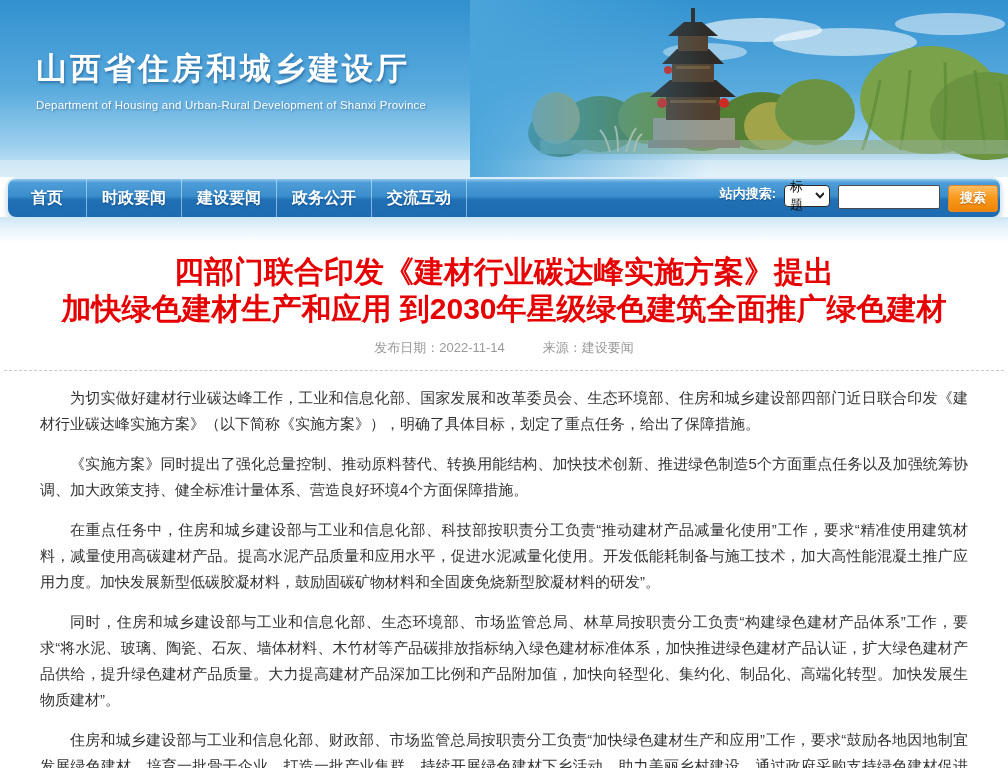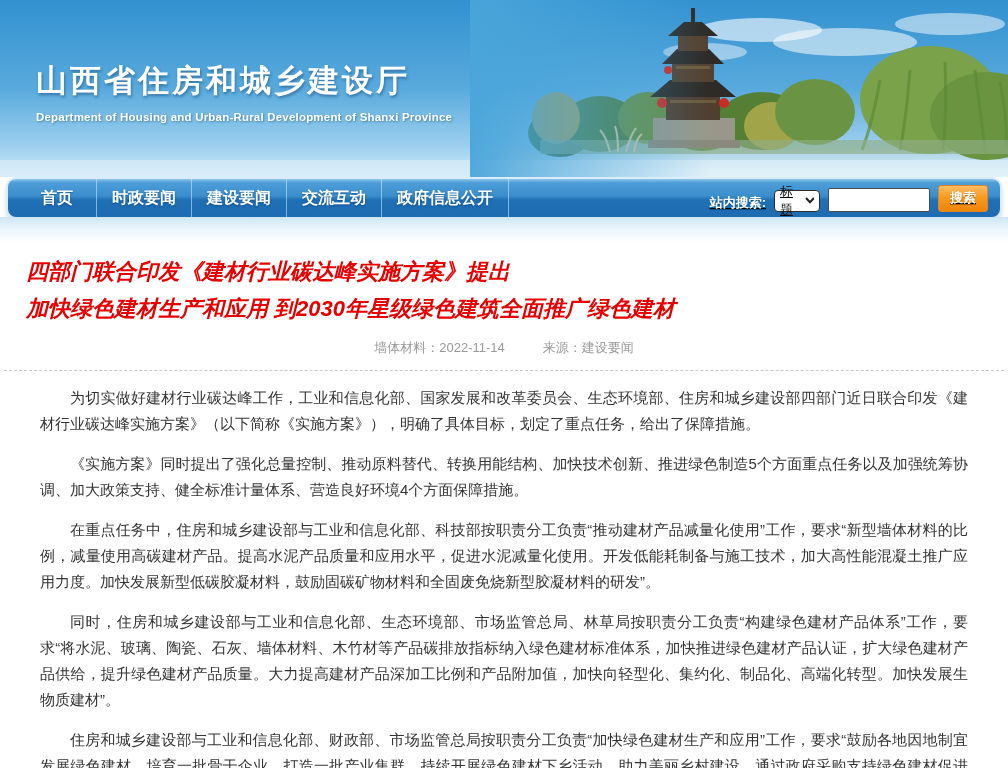--- a/index.html
+++ b/index.html
@@ -4,46 +4,46 @@
 <style>
   html,body { margin:0; padding:0; }
   body {
     width:1008px; height:768px; overflow:hidden; background:#fff;
     font-family:"Liberation Sans","DejaVu Sans",sans-serif;
   }
 
   
   .header { position:relative; width:1008px; height:177px; overflow:hidden; }
   .header svg { position:absolute; left:0; top:0; }
-  .header-titles { position:absolute; left:36px; top:60px; color:#fff; }
+  .header-titles { position:absolute; left:36px; top:48px; color:#fff; }
   .header-title-cn {
     font-size:31px; font-weight:bold; letter-spacing:3px;
     text-shadow:1px 2px 3px rgba(25,80,130,.6);
   }
   .header-title-en {
-    font-size:11.5px; font-weight:bold; margin-top:9px; letter-spacing:.2px;
+    font-size:11.5px; font-weight:normal; margin-top:9px; letter-spacing:.2px;
     text-shadow:1px 1px 2px rgba(25,80,130,.55);
   }
 
   
   .navbar {
     margin:2px 8px 0; height:38px; border-radius:8px;
     background:linear-gradient(180deg,#8ec6ec 0%,#4d9dd8 10%,#3a8ecb 45%,#2070b5 55%,#1d6bb0 100%);
     box-shadow:0 0 0 2px #d9ecf8, 0 4px 6px rgba(110,130,150,.5);
     display:flex; align-items:center;
   }
-  .nav-items { display:flex; height:100%; align-items:stretch; padding-left:10px; }
+  .nav-items { display:flex; height:100%; align-items:stretch; }
   .nav-item {
     display:flex; align-items:center; padding:0 15px;
     color:#fff; font-weight:bold; font-size:16px; cursor:pointer;
     text-shadow:0 1px 2px rgba(0,60,120,.65);
     border-right:1px solid rgba(215,238,252,.55);
   }
   .nav-item:first-child { padding:0 23px; }
-  .nav-search { margin-left:auto; display:flex; align-items:flex-end; gap:8px; padding-right:12px;text-decoration:underline; }
+  .nav-search { margin-left:auto; display:flex; align-items:flex-start; gap:8px; padding-right:2px; }
   .search-label { color:#fff; font-weight:bold; font-size:13px; text-shadow:0 1px 1px rgba(0,60,120,.6); }
   .search-select {
     width:46px; height:22px; background:#fff; border:1px solid #2b2b2b; border-radius:4px;
     display:flex; align-items:center; justify-content:space-between;
     padding:0 5px; font-size:13px; color:#111; cursor:pointer; box-sizing:border-box;
   }
   .search-input {
     width:102px; height:24px; border:1px solid #4a4a4a; background:#fff;
     font-size:13px; padding:0 5px; box-sizing:border-box; border-radius:2px;
   }
@@ -53,21 +53,21 @@
     color:#fff; font-weight:bold; font-size:13px; cursor:pointer;
     display:flex; align-items:center; justify-content:center;
     text-shadow:0 1px 1px rgba(150,75,0,.7);
   }
 
   .nav-fade { height:26px; background:linear-gradient(180deg,#cde6f5 0%,#e9f4fb 45%,#ffffff 100%); }
 
   
   .main { padding:0 26px; }
   .article-title {
-    color:#e60000; font-weight:bold; font-size:22px; text-align:left; line-height:30px;font-style:italic;
+    color:#e60000; font-weight:bold; font-size:30px; text-align:center; line-height:30px;
   }
   .t1 { margin-top:14px; }
   .t2 { margin-top:7px; }
   .meta { text-align:center; color:#999; font-size:13px; margin-top:15px; }
   .meta .gap { display:inline-block; width:38px; }
   .divider { border:none; border-top:1px dashed #c9c9c9; margin:13px -22px 0; }
   .body-text { margin-top:9px; }
   .body-text p {
     margin:14px; text-indent:2em; font-size:15px; line-height:26px;
     color:#333; text-align:justify;
@@ -141,22 +141,22 @@
     <div class="header-title-cn">山西省住房和城乡建设厅</div>
     <div class="header-title-en">Department of Housing and Urban-Rural Development of Shanxi Province</div>
   </div>
 </div>
 
 <div class="navbar">
   <div class="nav-items">
     <div class="nav-item">首页</div>
     <div class="nav-item">时政要闻</div>
     <div class="nav-item">建设要闻</div>
+    <div class="nav-item">政务公开</div>
     <div class="nav-item">交流互动</div>
-    <div class="nav-item">政府信息公开</div>
   </div>
   <div class="nav-search">
     <span class="search-label">站内搜索:</span>
     <div class="search-select">
       <span>标题</span>
       <svg width="10" height="7">
         <path d="M1 1 L5 5.2 L9 1" stroke="#222" stroke-width="2" fill="none"></path>
       </svg>
     </div>
     <input class="search-input" type="text" value="" style="">
@@ -164,25 +164,25 @@
   </div>
 </div>
 
 <div class="nav-fade"></div>
 
 <div class="main">
   <div class="article-title t1">四部门联合印发《建材行业碳达峰实施方案》提出</div>
   <div class="article-title t2">加快绿色建材生产和应用 到2030年星级绿色建筑全面推广绿色建材</div>
 
   <div class="meta">
-    <span>墙体材料：</span><span>2022-11-14</span><span class="gap"></span><span>来源：</span><span>建设要闻</span>
+    <span>发布日期：</span><span>2022-11-14</span><span class="gap"></span><span>来源：</span><span>建设要闻</span>
   </div>
 
   <hr class="divider">
 
   <div class="body-text">
     <p>为切实做好建材行业碳达峰工作，工业和信息化部、国家发展和改革委员会、生态环境部、住房和城乡建设部四部门近日联合印发《建材行业碳达峰实施方案》（以下简称《实施方案》），明确了具体目标，划定了重点任务，给出了保障措施。</p>
     <p>《实施方案》同时提出了强化总量控制、推动原料替代、转换用能结构、加快技术创新、推进绿色制造5个方面重点任务以及加强统筹协调、加大政策支持、健全标准计量体系、营造良好环境4个方面保障措施。</p>
-    <p>在重点任务中，住房和城乡建设部与工业和信息化部、科技部按职责分工负责“推动建材产品减量化使用”工作，要求“新型墙体材料的比例，减量使用高碳建材产品。提高水泥产品质量和应用水平，促进水泥减量化使用。开发低能耗制备与施工技术，加大高性能混凝土推广应用力度。加快发展新型低碳胶凝材料，鼓励固碳矿物材料和全固废免烧新型胶凝材料的研发”。</p>
+    <p>在重点任务中，住房和城乡建设部与工业和信息化部、科技部按职责分工负责“推动建材产品减量化使用”工作，要求“精准使用建筑材料，减量使用高碳建材产品。提高水泥产品质量和应用水平，促进水泥减量化使用。开发低能耗制备与施工技术，加大高性能混凝土推广应用力度。加快发展新型低碳胶凝材料，鼓励固碳矿物材料和全固废免烧新型胶凝材料的研发”。</p>
     <p>同时，住房和城乡建设部与工业和信息化部、生态环境部、市场监管总局、林草局按职责分工负责“构建绿色建材产品体系”工作，要求“将水泥、玻璃、陶瓷、石灰、墙体材料、木竹材等产品碳排放指标纳入绿色建材标准体系，加快推进绿色建材产品认证，扩大绿色建材产品供给，提升绿色建材产品质量。大力提高建材产品深加工比例和产品附加值，加快向轻型化、集约化、制品化、高端化转型。加快发展生物质建材”。</p>
     <p>住房和城乡建设部与工业和信息化部、财政部、市场监管总局按职责分工负责“加快绿色建材生产和应用”工作，要求“鼓励各地因地制宜发展绿色建材，培育一批骨干企业，打造一批产业集群。持续开展绿色建材下乡活动，助力美丽乡村建设。通过政府采购支持绿色建材促进建筑品质提升试点城市建设，打造宜居绿色低碳城市。促进绿色建材与绿色建筑协同发展，提升新建建筑与既有建筑改造中使用绿色建材，特别是节能玻璃、新型保温材料、新型墙体材料的比例，到2030年星级绿色建筑全面推广绿色建材”。</p>
   </div>
 </div>
 
 </body></html>

